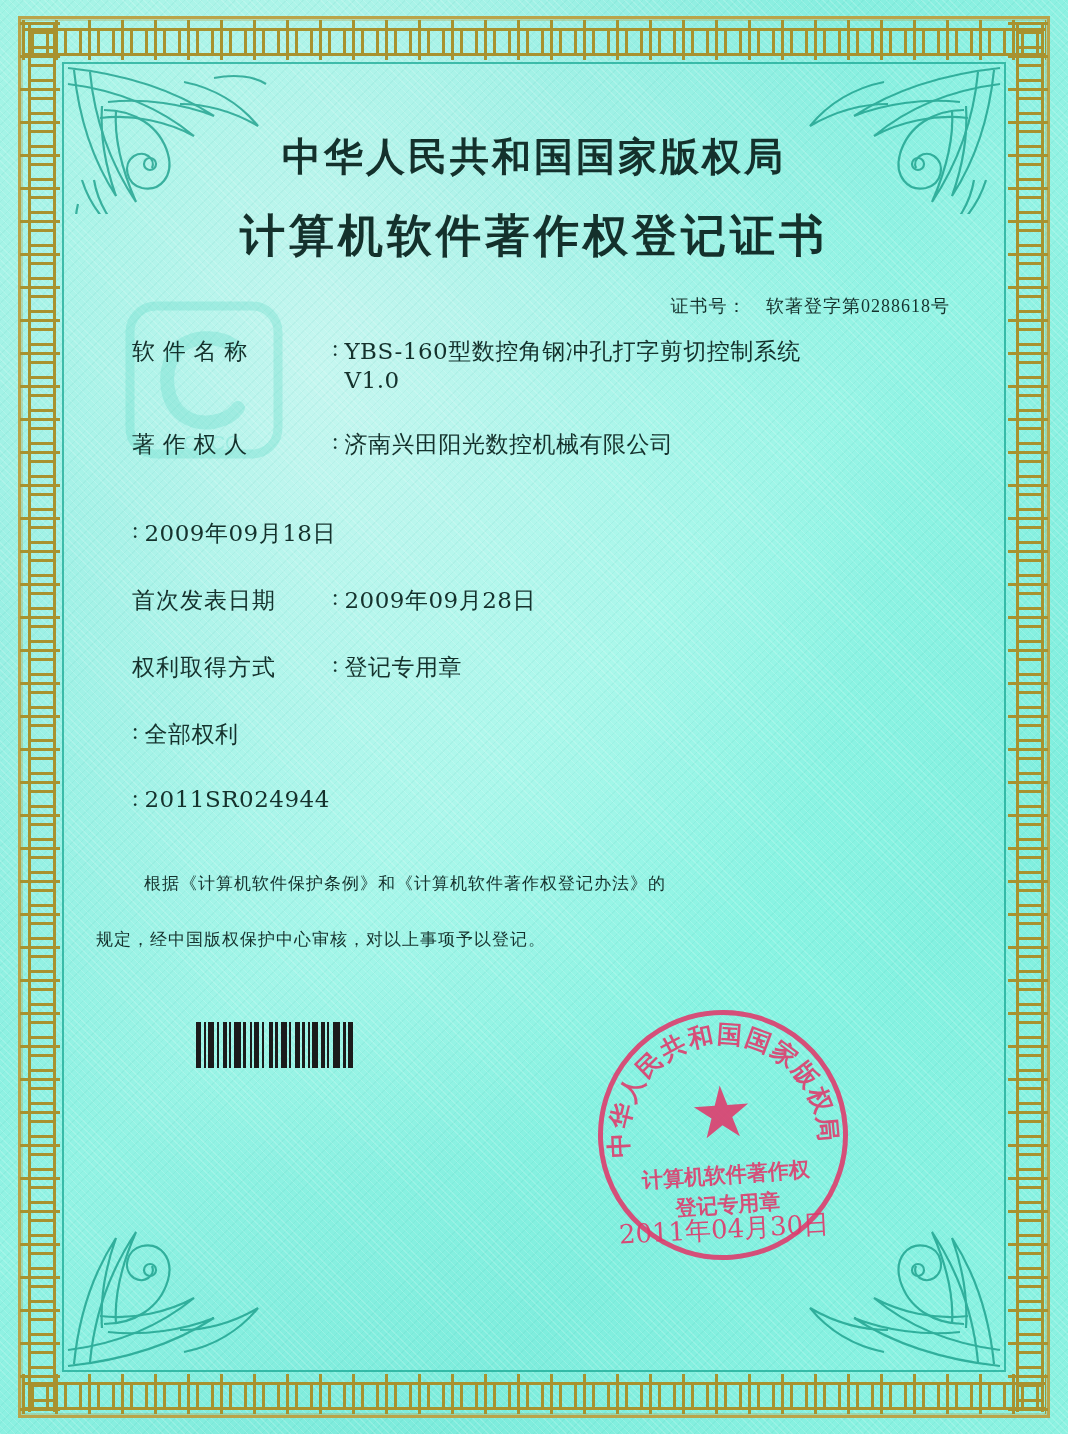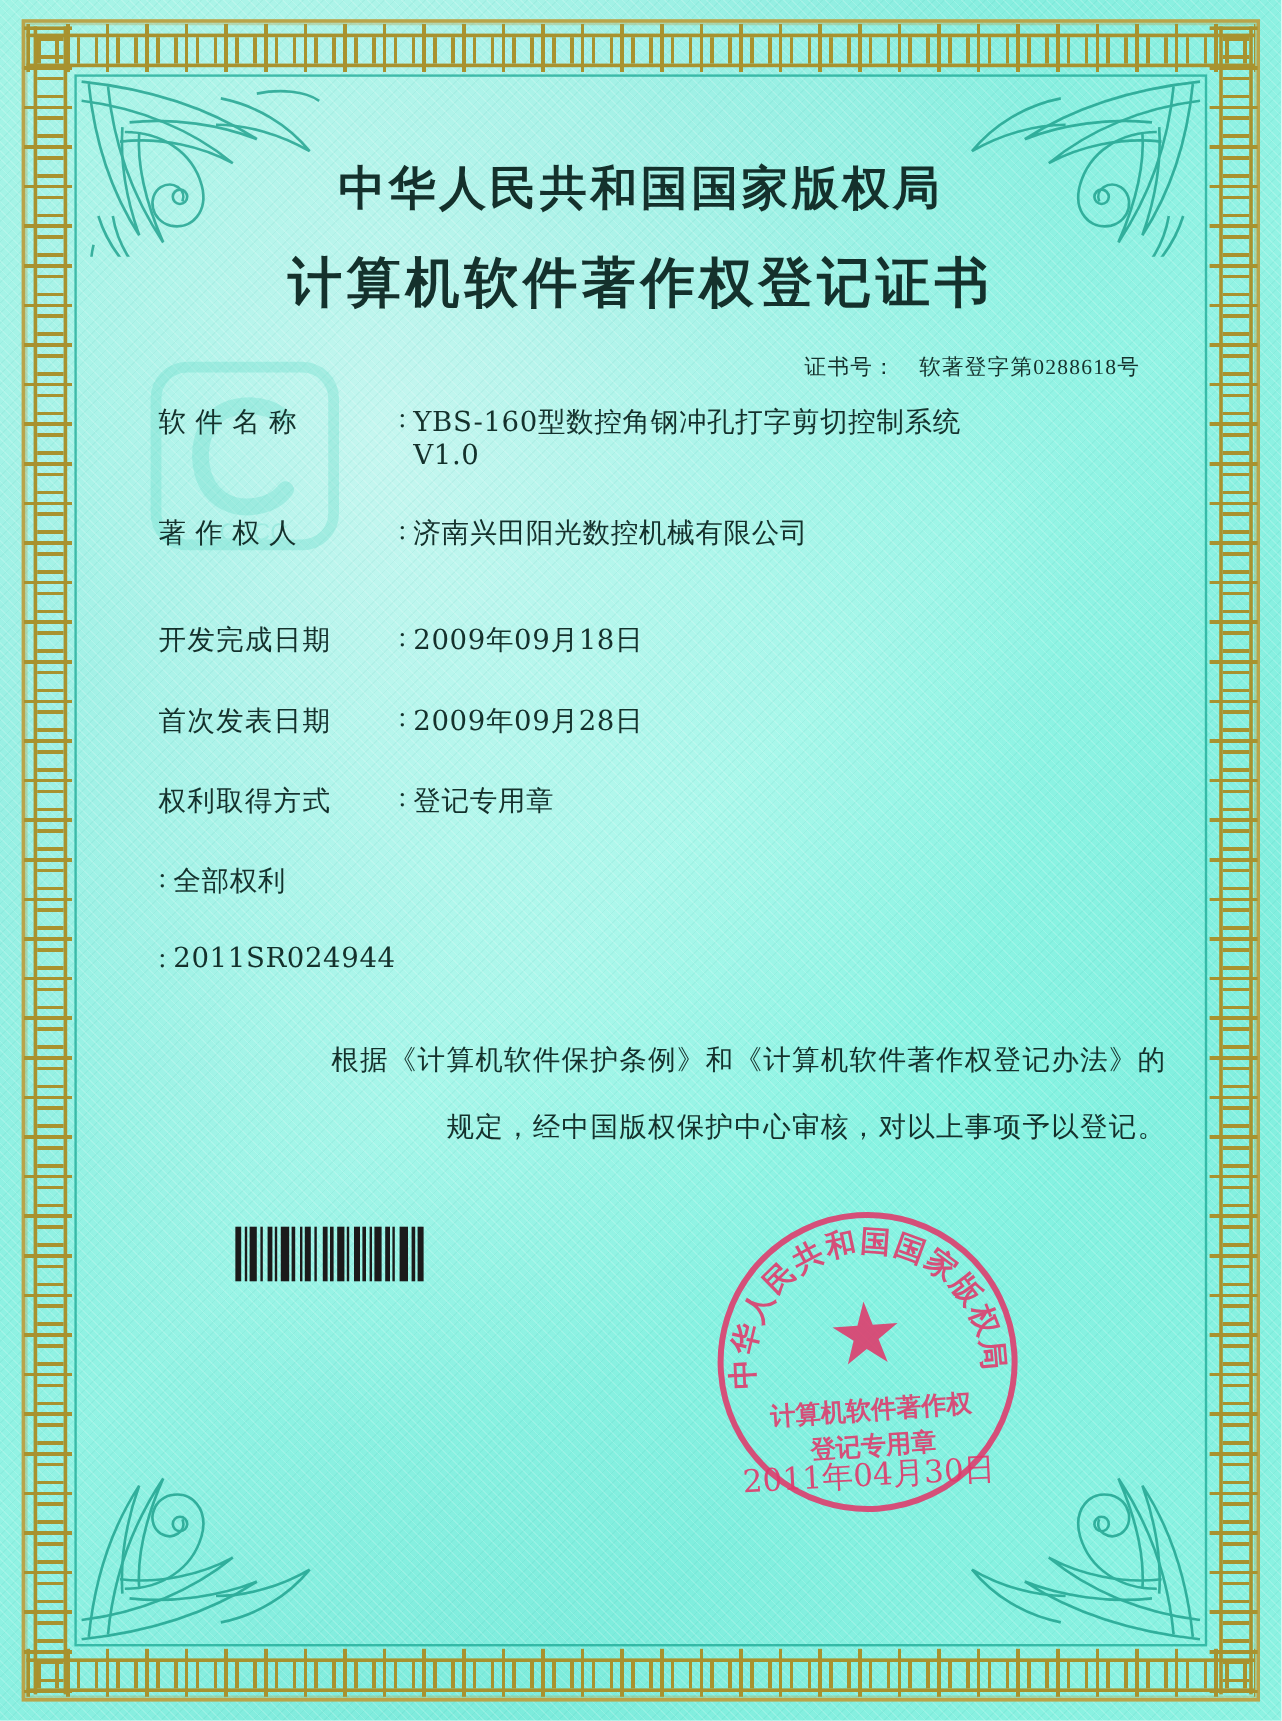--- a/index.html
+++ b/index.html
@@ -181,25 +181,24 @@
     letter-spacing: 0.5px;
     font-family: "DejaVu Serif", "Liberation Serif", serif;
   }
   .value .line2 { display: block; }
 
   .gap-lg { height: 48px; }
   .gap-md { height: 26px; }
 
   .statement {
     margin-top: 44px;
-    font-size: 23px;
+    font-size: 17px;
     line-height: 56px;
     color: #14312c;
     letter-spacing: 1px;
-    text-align: right;
   }
   .statement .p1 { text-indent: 48px; display: block; }
   .statement .p2 { display: block; }
 
   
   .barcode {
     position: absolute;
     left: 196px;
     top: 1022px;
     width: 166px;
@@ -380,21 +379,20 @@
 
       <div class="field">
         <div class="label">著 作 权 人</div>
         <div class="colon">:</div>
         <div class="value">济南兴田阳光数控机械有限公司</div>
       </div>
 
       <div class="gap-lg"></div>
 
       <div class="field">
-        <div class="label">开发完成日期</div>
         <div class="colon">:</div>
         <div class="value">2009年09月18日</div>
       </div>
 
       <div class="gap-md"></div>
 
       <div class="field">
         <div class="label">首次发表日期</div>
         <div class="colon">:</div>
         <div class="value">2009年09月28日</div>

